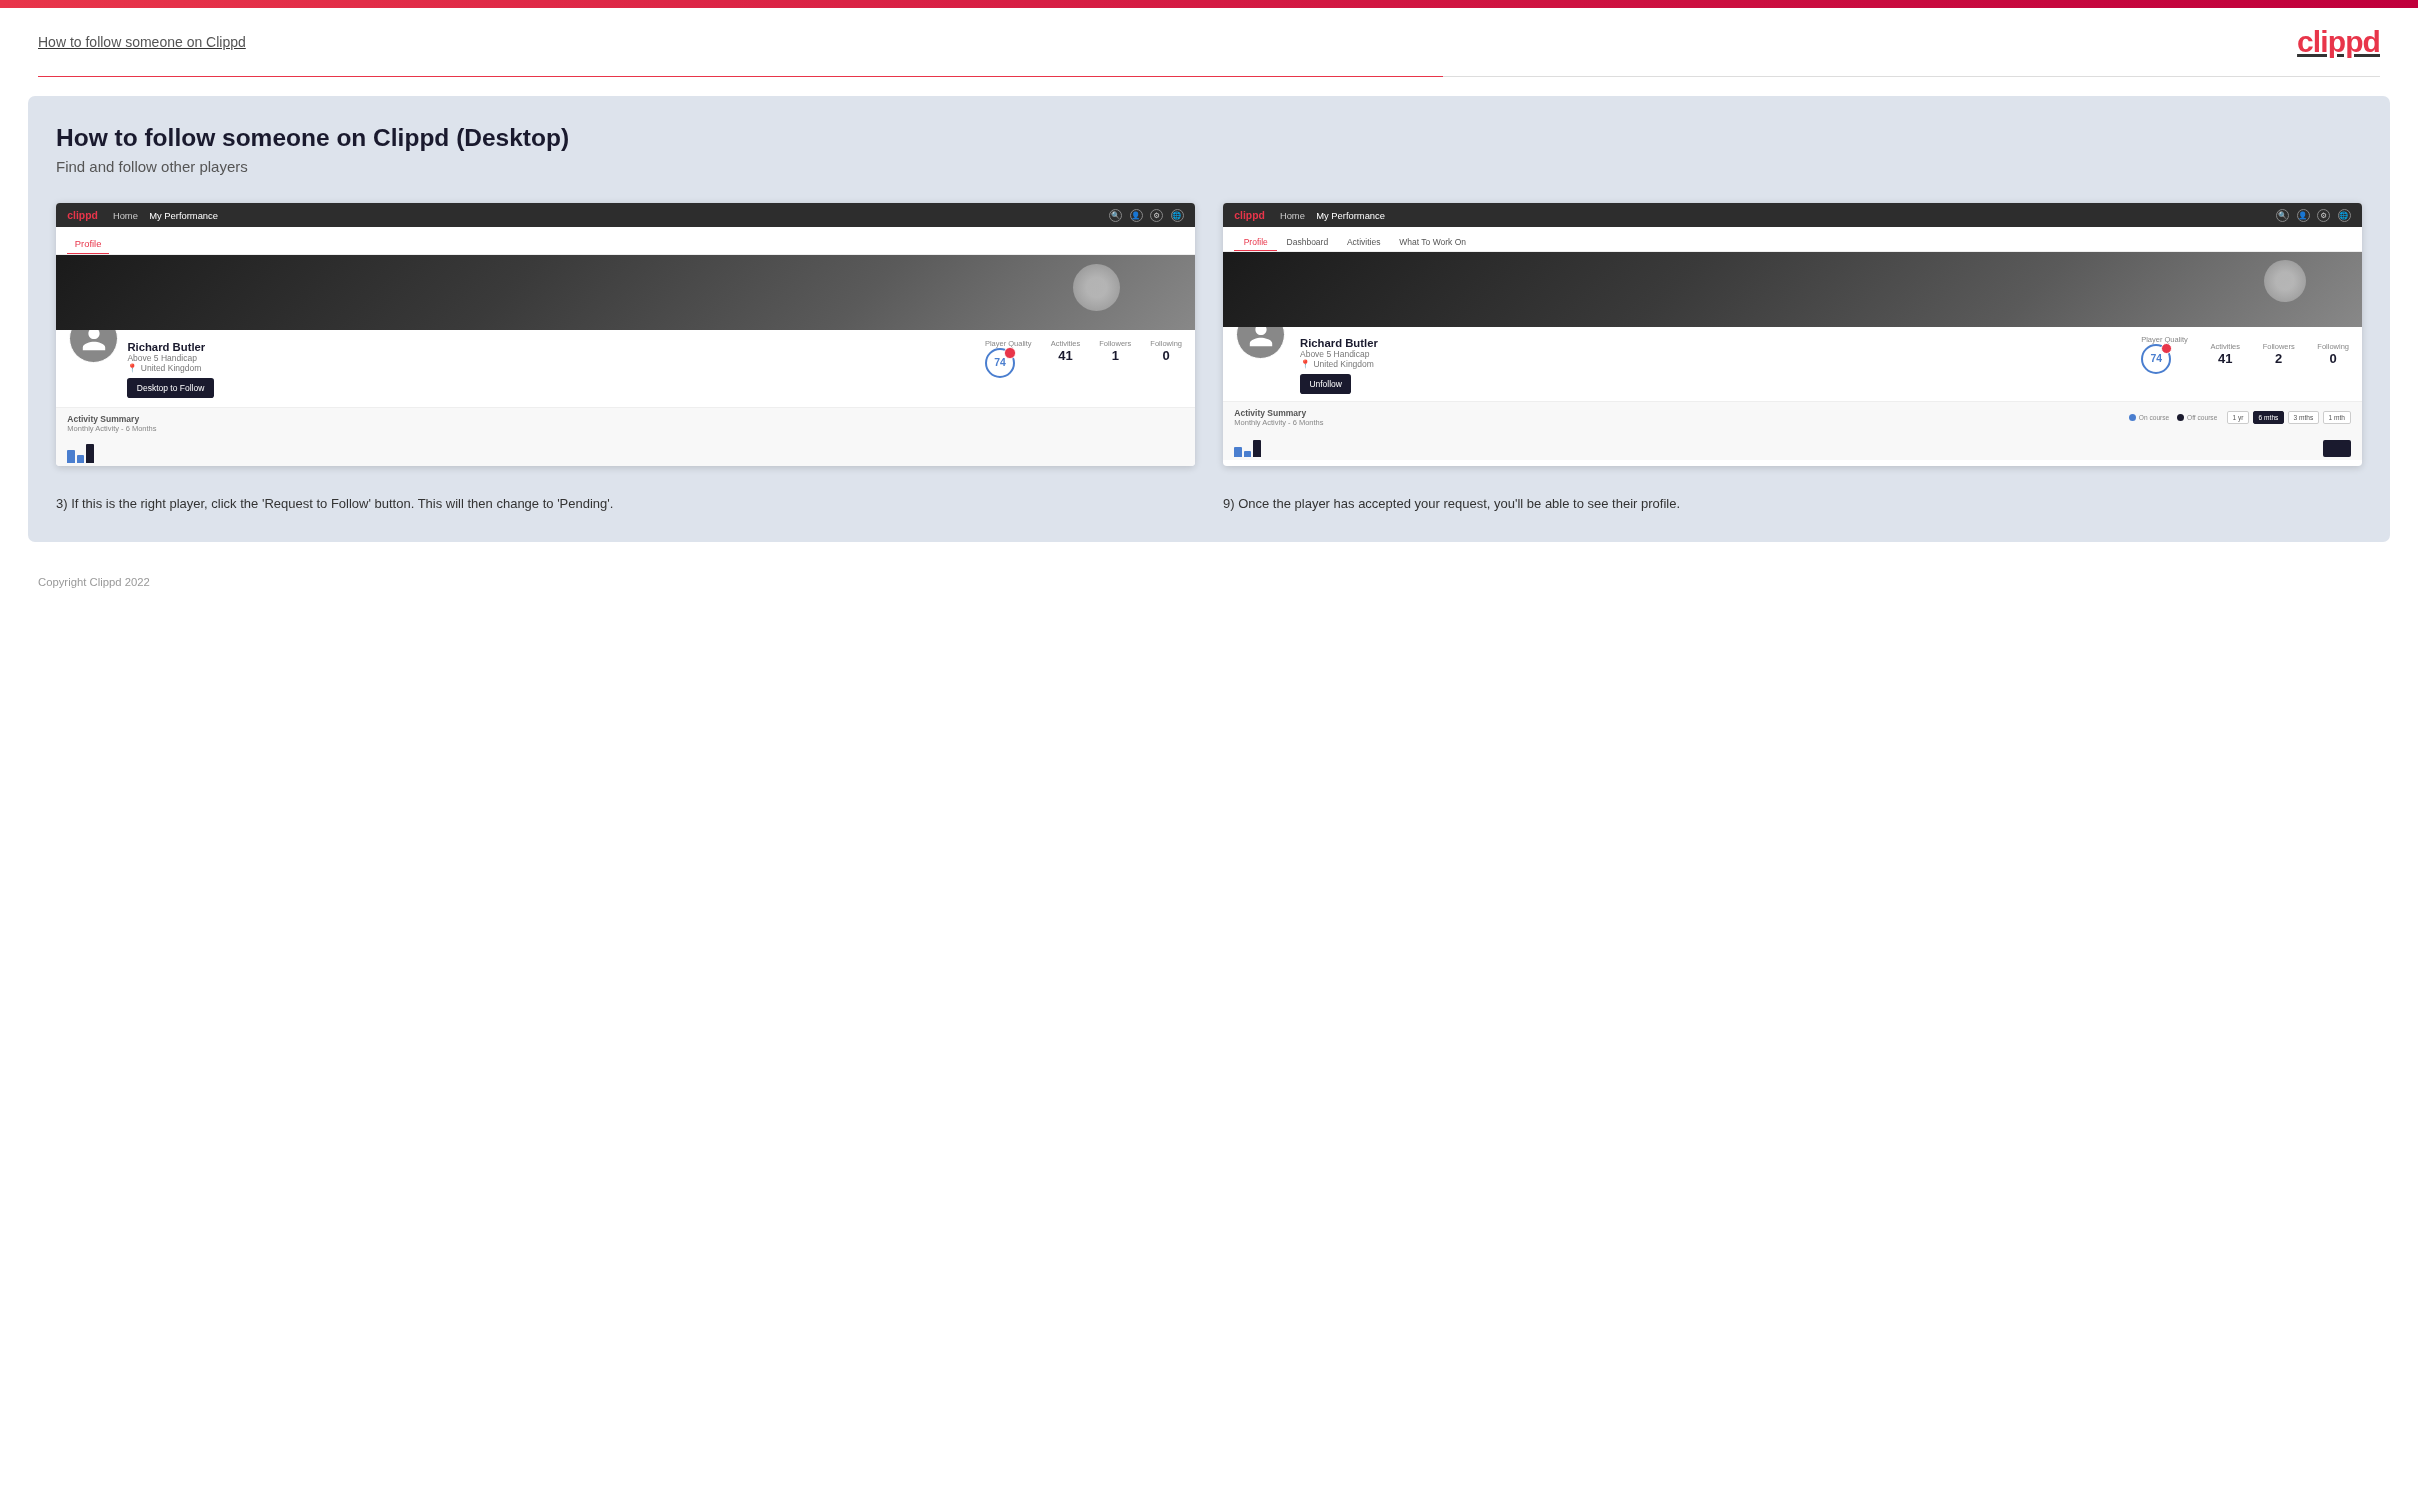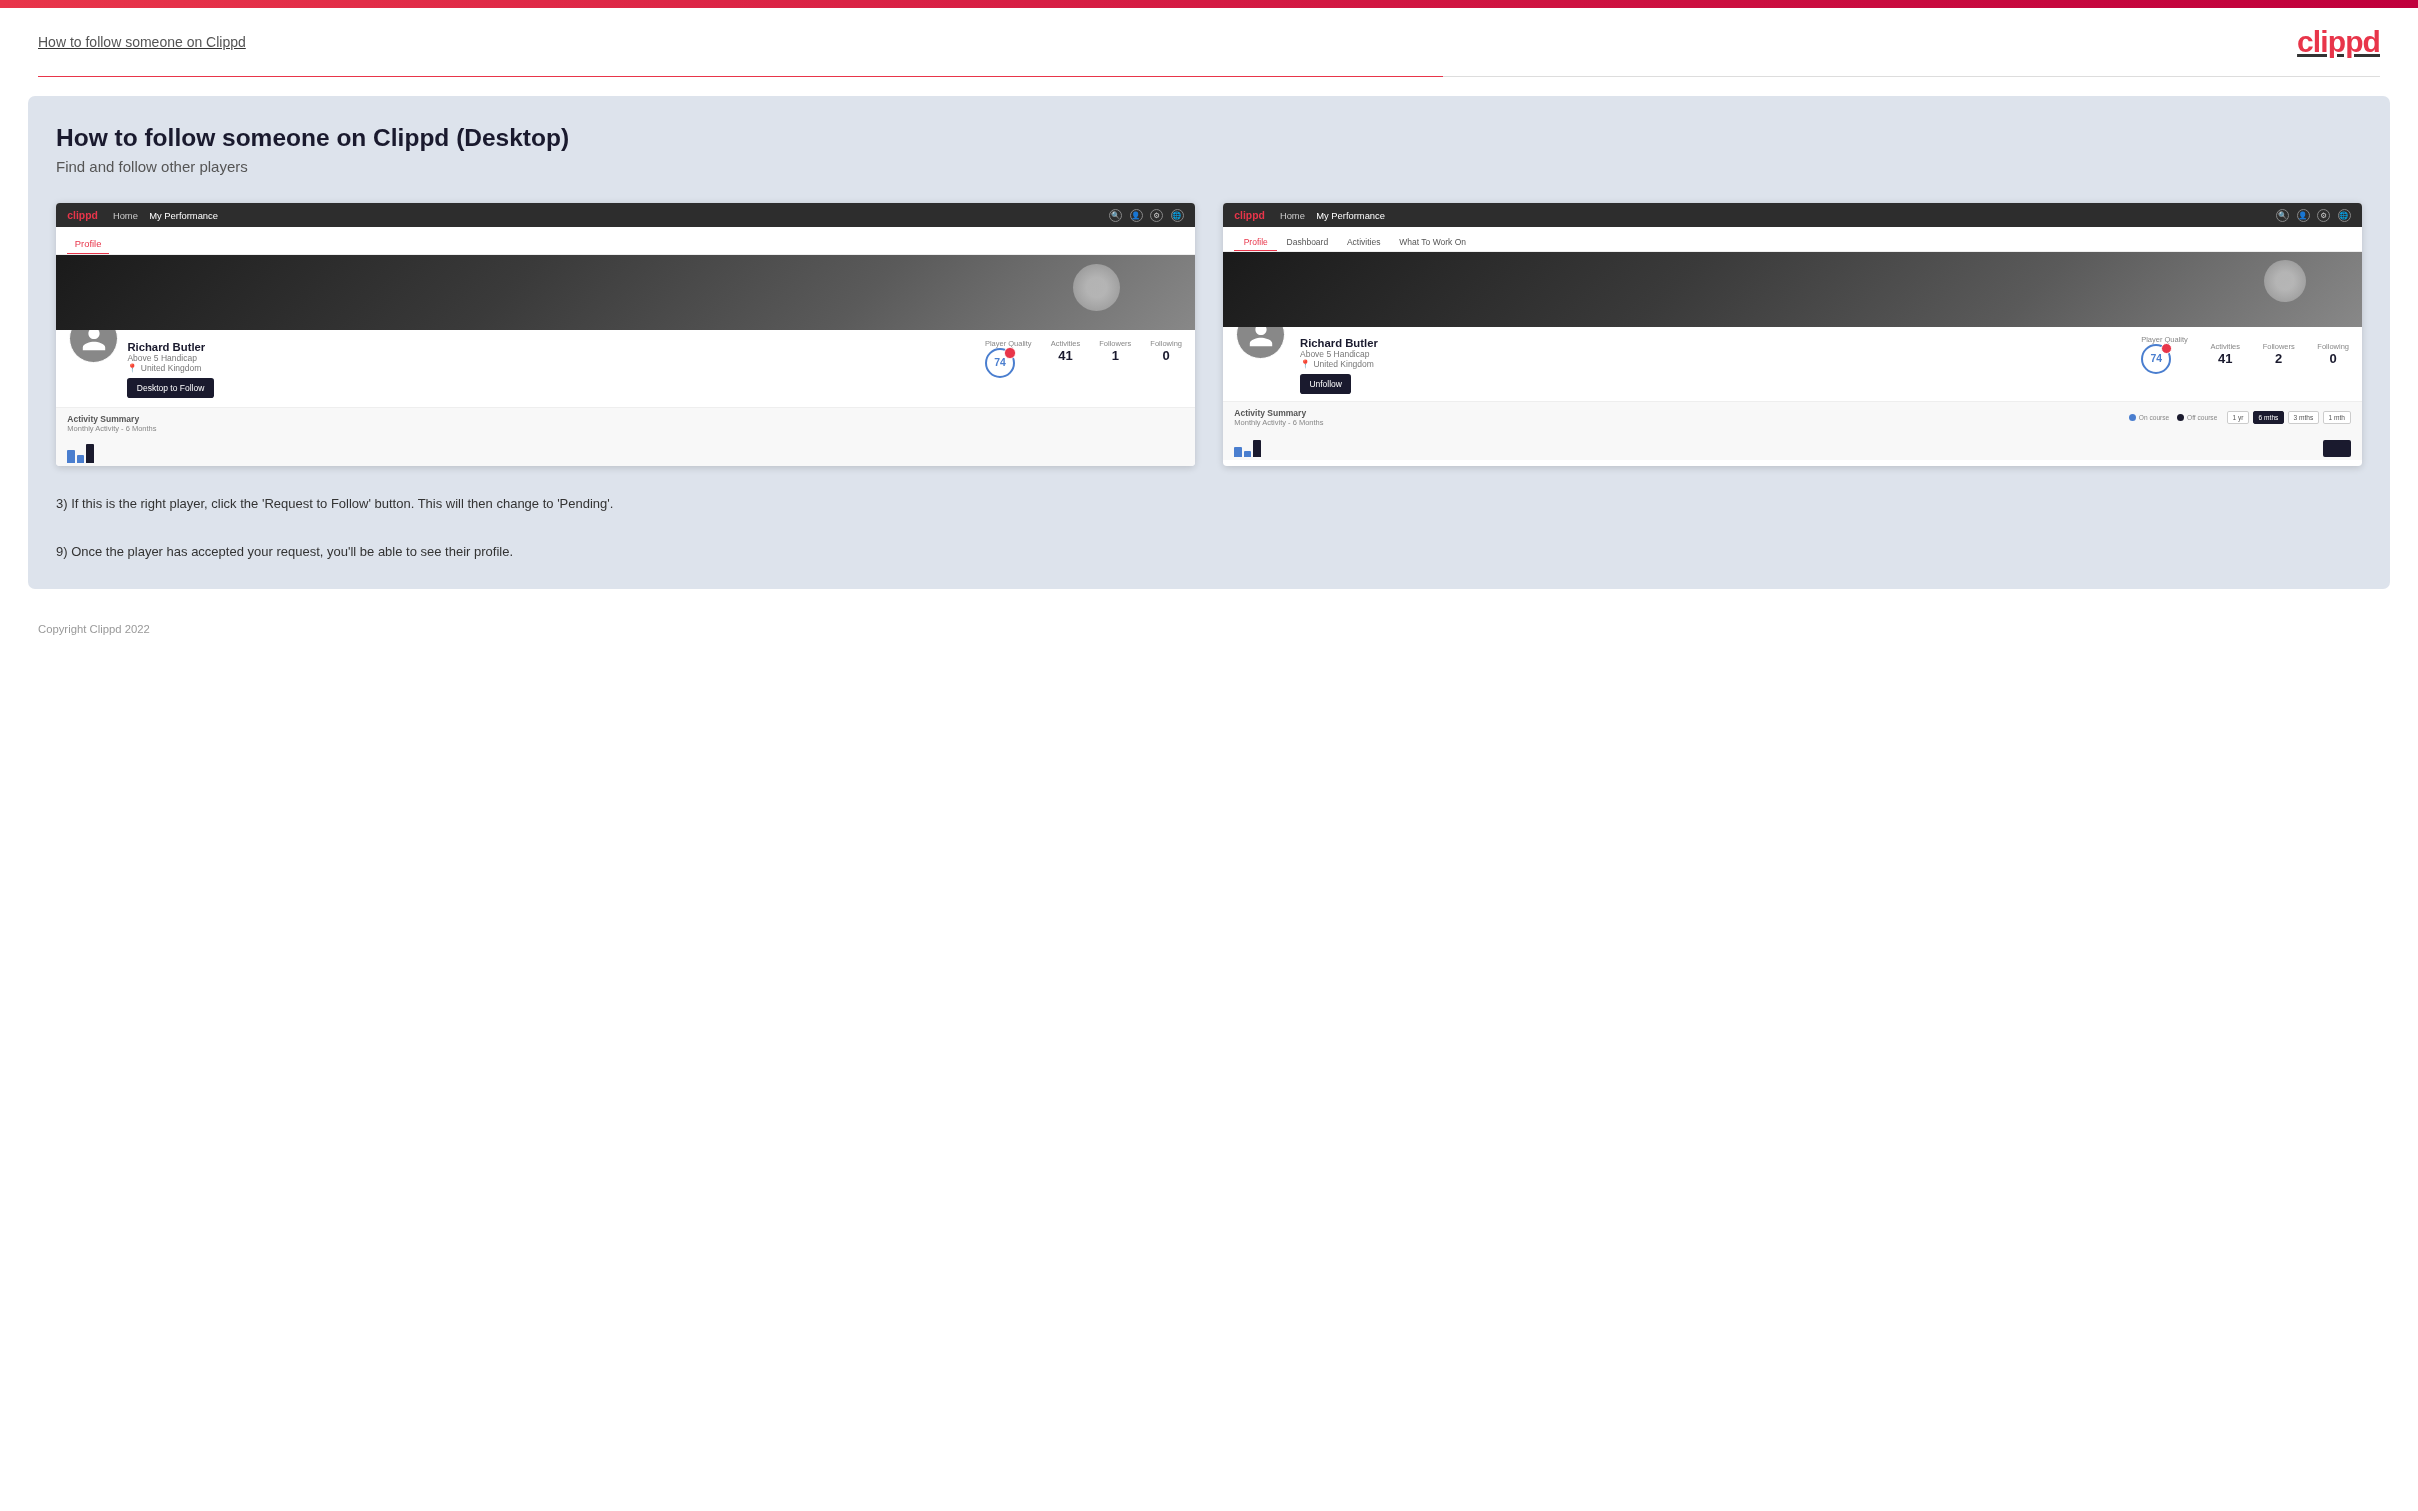--- a/index.html
+++ b/index.html
@@ -374,21 +374,20 @@
     .chart-bar-dark {
       width: 7.5px;
       background: #1a1a2e;
       border-radius: 0.9px 0.9px 0 0;
     }
 
     
     .description-row {
       display: flex;
       gap: 28px;
-      flex-direction: column;
     }
 
     .description-box {
       flex: 1;
     }
 
     .description-text {
       font-size: 13px;
       color: #333;
       line-height: 1.5;

